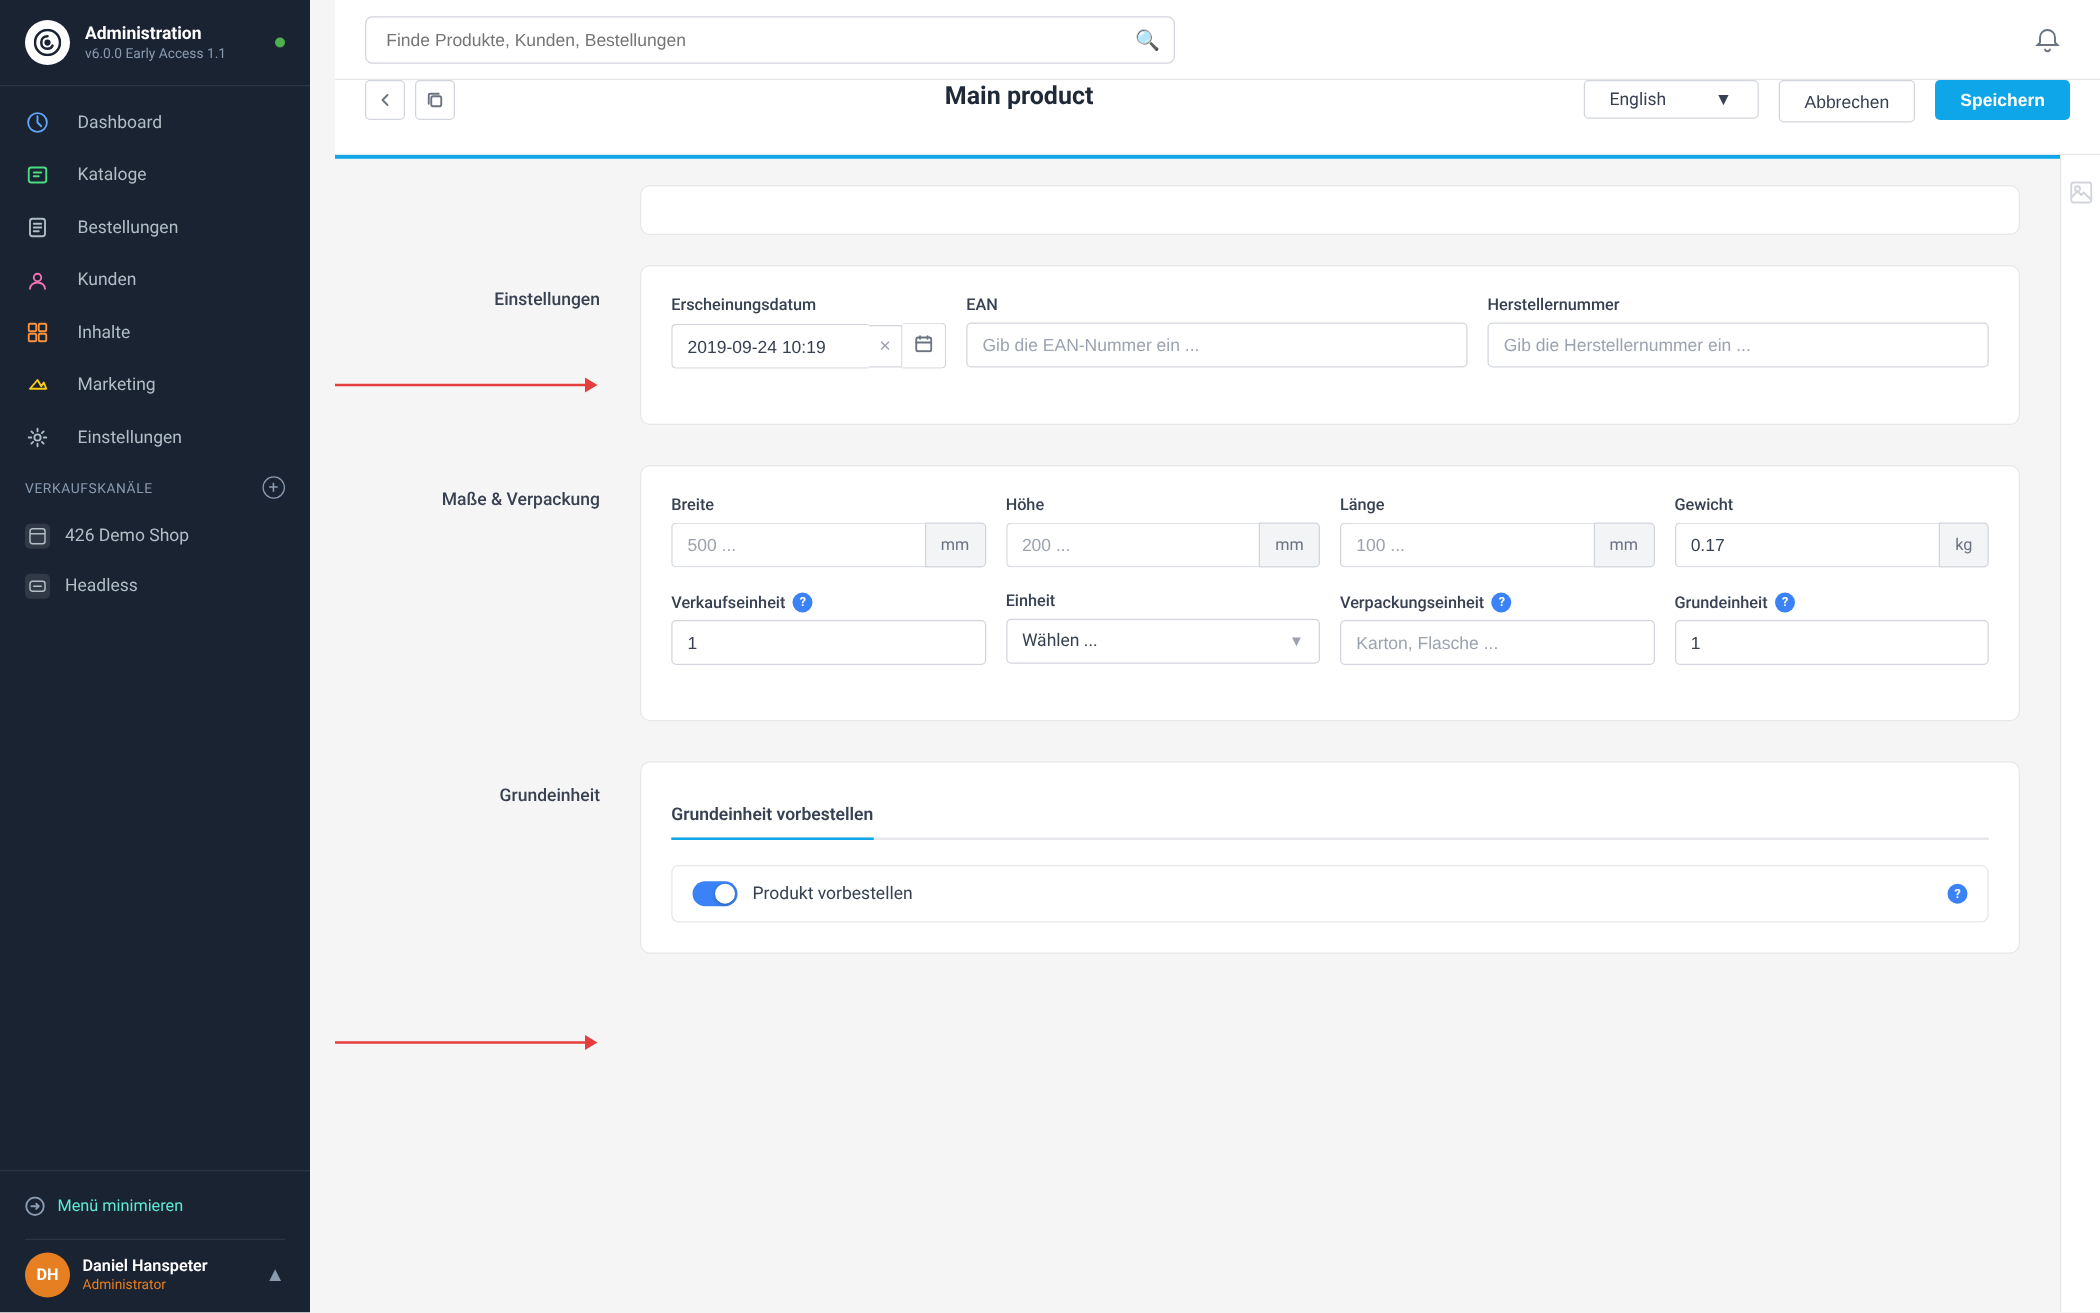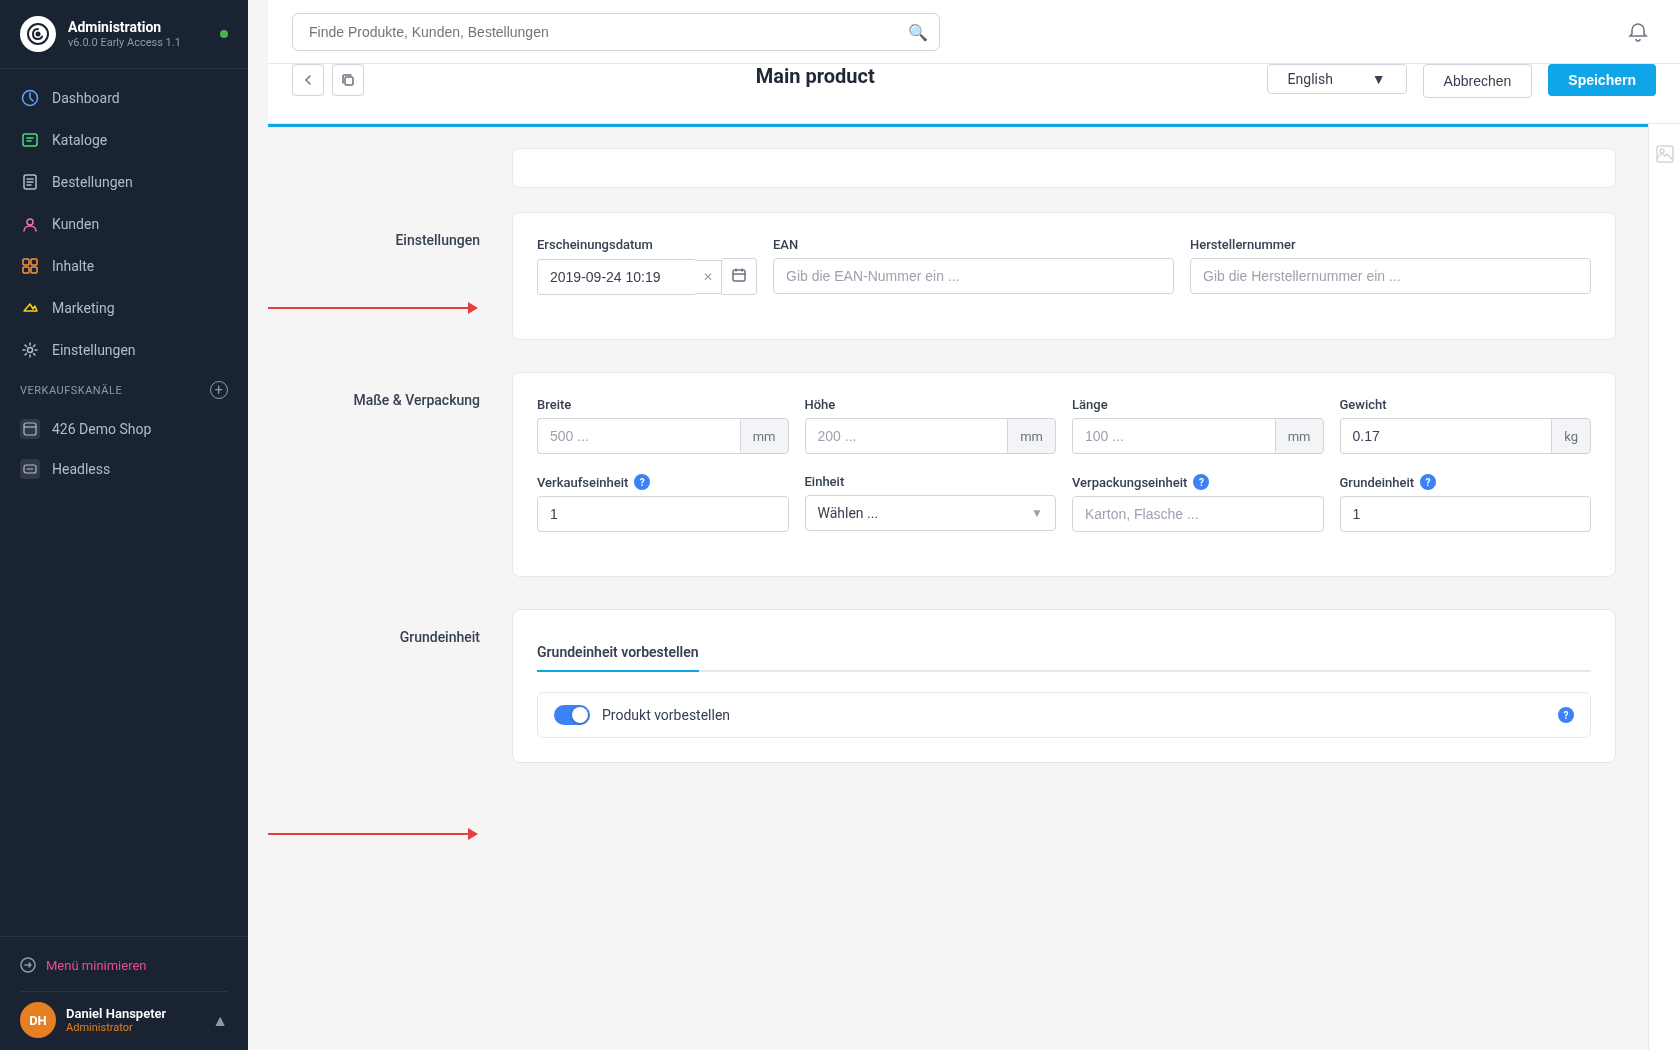--- a/index.html
+++ b/index.html
@@ -8,31 +8,31 @@
     
     .sidebar { width: 248px; background: #1a2332; color: #fff; display: flex; flex-direction: column; height: 100%; flex-shrink: 0; }
     .sidebar-header { padding: 16px 20px; display: flex; align-items: center; gap: 12px; border-bottom: 1px solid rgba(255,255,255,0.08); }
     .sidebar-logo { width: 36px; height: 36px; background: #fff; border-radius: 50%; display: flex; align-items: center; justify-content: center; }
     .sidebar-logo svg { width: 22px; height: 22px; }
     .sidebar-title { font-size: 14px; font-weight: 700; line-height: 1.2; }
     .sidebar-subtitle { font-size: 11px; color: #8a9bb0; }
     .online-dot { width: 8px; height: 8px; background: #4caf50; border-radius: 50%; margin-left: auto; }
 
     .sidebar-nav { flex: 1; padding: 8px 0; overflow-y: auto; }
-    .nav-item { display: flex; align-items: center; gap: 12px; padding: 11px 20px; cursor: pointer; font-size: 14px; color: #b0bec5; transition: background 0.15s; }
+    .nav-item { display: flex; align-items: center; gap: 22px; padding: 11px 20px; cursor: pointer; font-size: 14px; color: #b0bec5; transition: background 0.15s; }
     .nav-icon { width: 20px; height: 20px; display: flex; align-items: center; justify-content: center; flex-shrink: 0; }
 
     .sales-channels-header { padding: 10px 20px; display: flex; align-items: center; justify-content: space-between; color: #8a9bb0; font-size: 11px; text-transform: uppercase; letter-spacing: 0.5px; }
     .sales-channels-header .add-btn { width: 18px; height: 18px; border: 1px solid #8a9bb0; border-radius: 50%; display: flex; align-items: center; justify-content: center; cursor: pointer; color: #8a9bb0; font-size: 14px; line-height: 1; }
 
     .channel-item { display: flex; align-items: center; gap: 12px; padding: 10px 20px; cursor: pointer; font-size: 14px; color: #b0bec5; }
     .channel-icon { width: 20px; height: 20px; background: rgba(255,255,255,0.1); border-radius: 4px; display: flex; align-items: center; justify-content: center; font-size: 11px; }
 
     .sidebar-footer { padding: 12px 20px; border-top: 1px solid rgba(255,255,255,0.08); }
-    .minimize-menu { display: flex; align-items: center; gap: 10px; color: #ec4899; font-size: 13px; cursor: pointer; padding: 8px 0; }
+    .minimize-menu { display: flex; align-items: center; gap: 10px; color: #5eead4; font-size: 13px; cursor: pointer; padding: 8px 0; }
     .user-info { display: flex; align-items: center; gap: 10px; margin-top: 10px; padding-top: 10px; border-top: 1px solid rgba(255,255,255,0.08); }
     .avatar { width: 36px; height: 36px; background: #e67e22; border-radius: 50%; display: flex; align-items: center; justify-content: center; font-weight: 700; font-size: 13px; color: #fff; flex-shrink: 0; }
     .user-name { font-size: 13px; color: #fff; font-weight: 600; }
     .user-role { font-size: 11px; color: #e67e22; }
     .user-chevron { margin-left: auto; color: #8a9bb0; }
 
     
     .main { flex: 1; display: flex; flex-direction: column; overflow: hidden; margin-left: 20px; }
 
     

